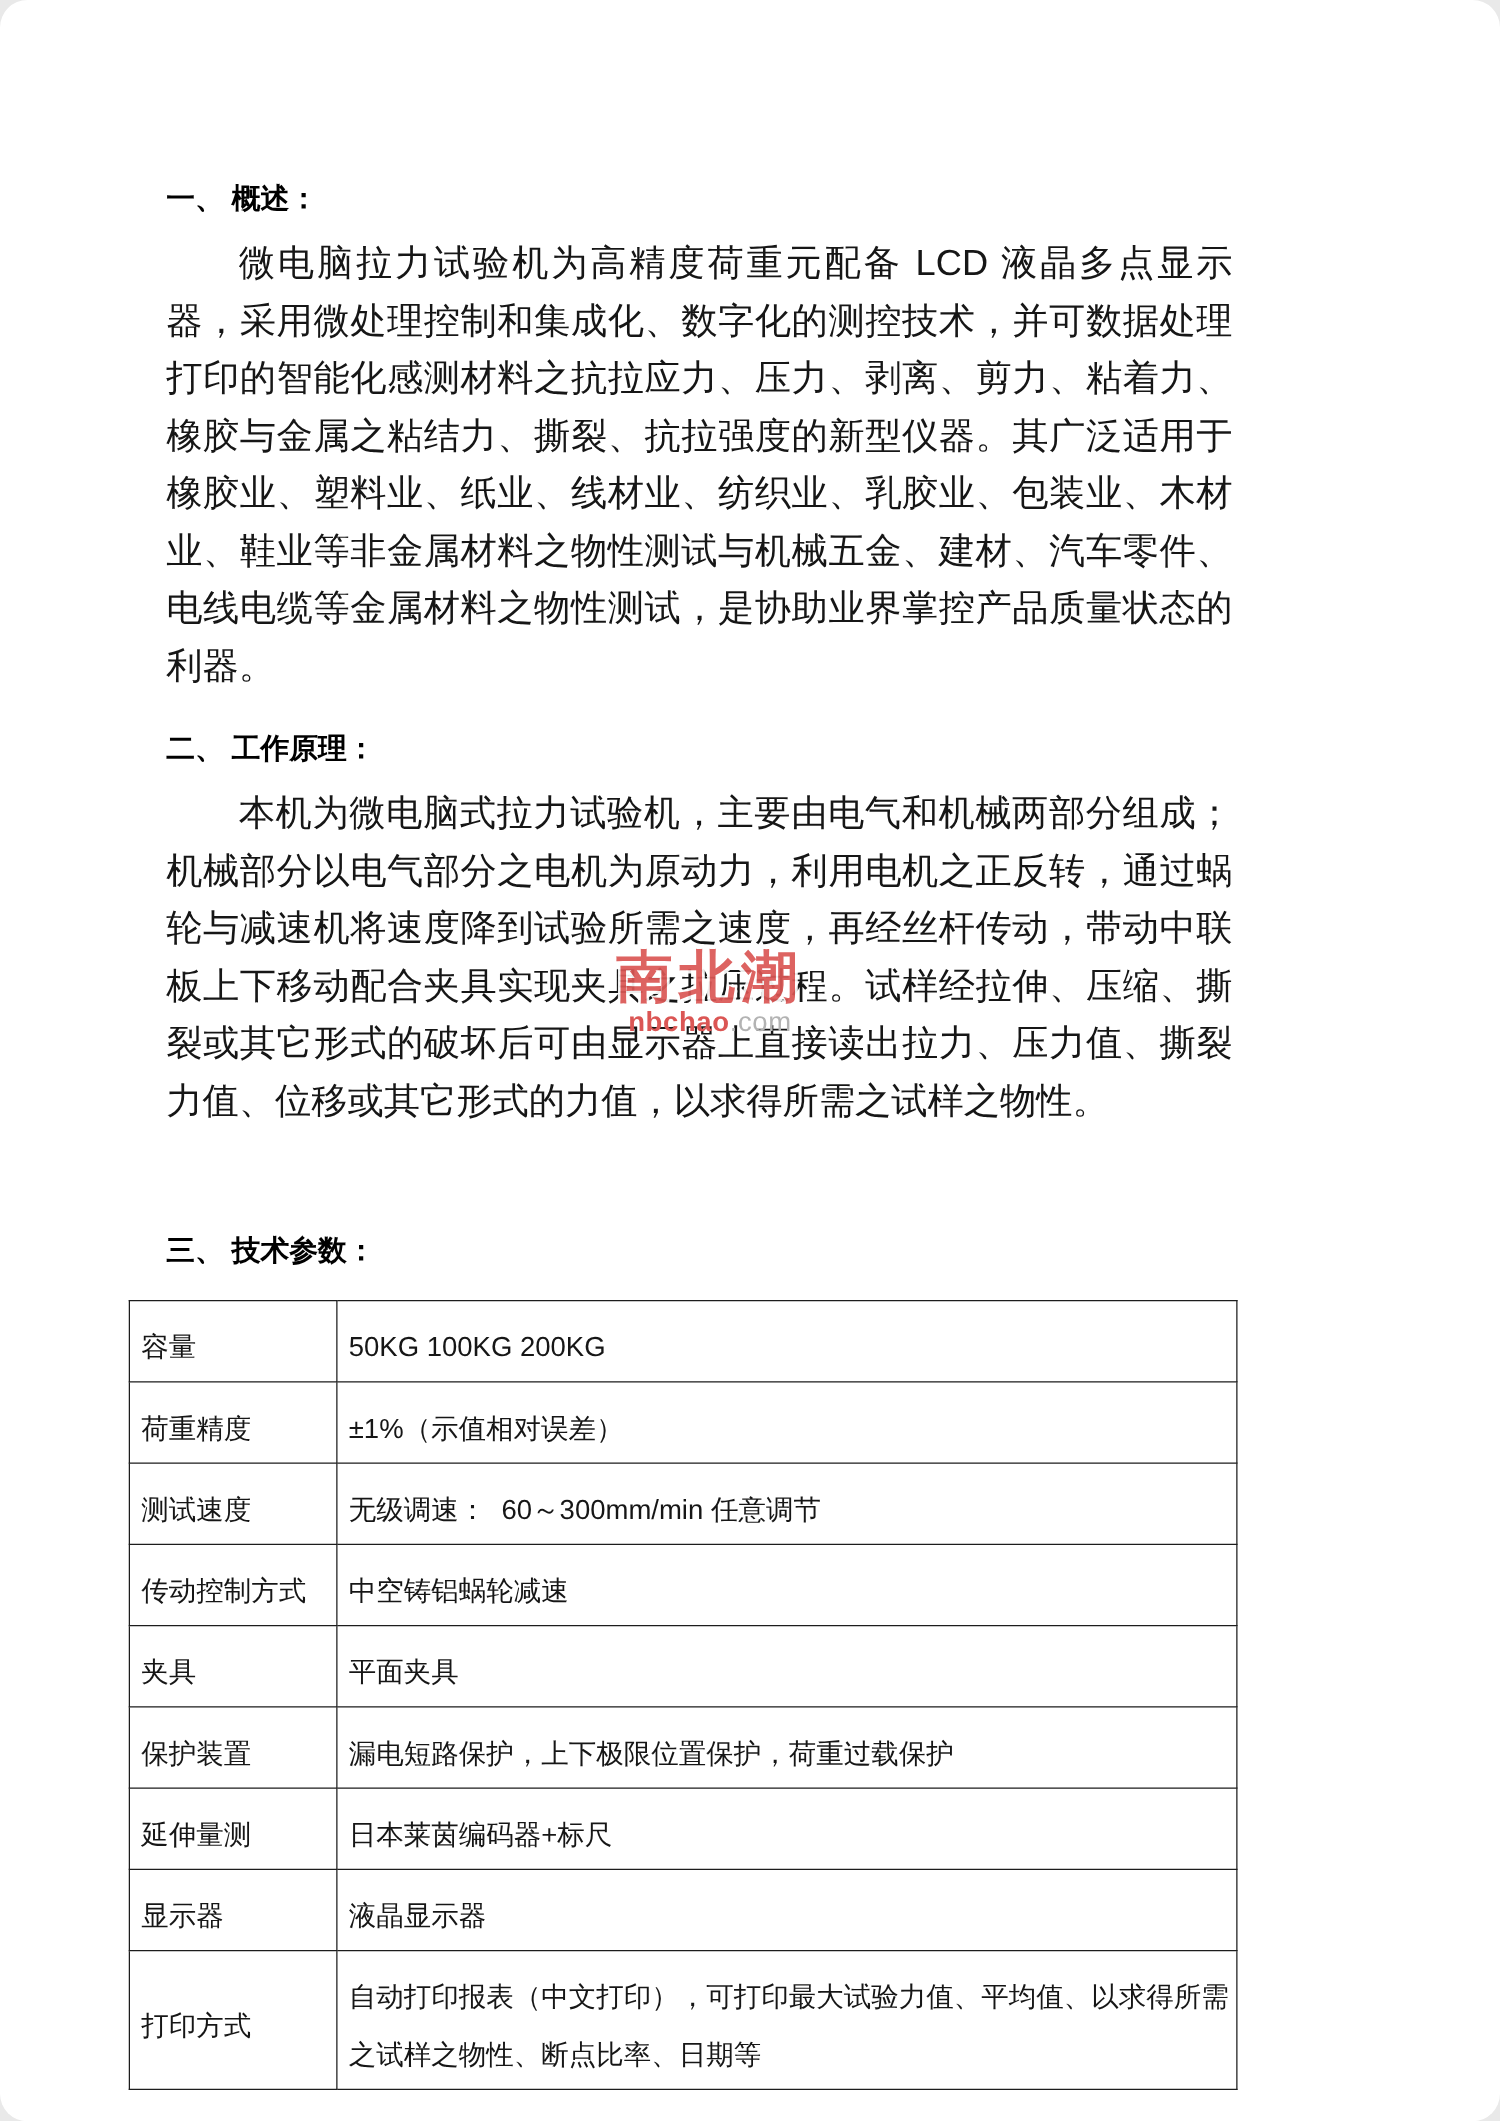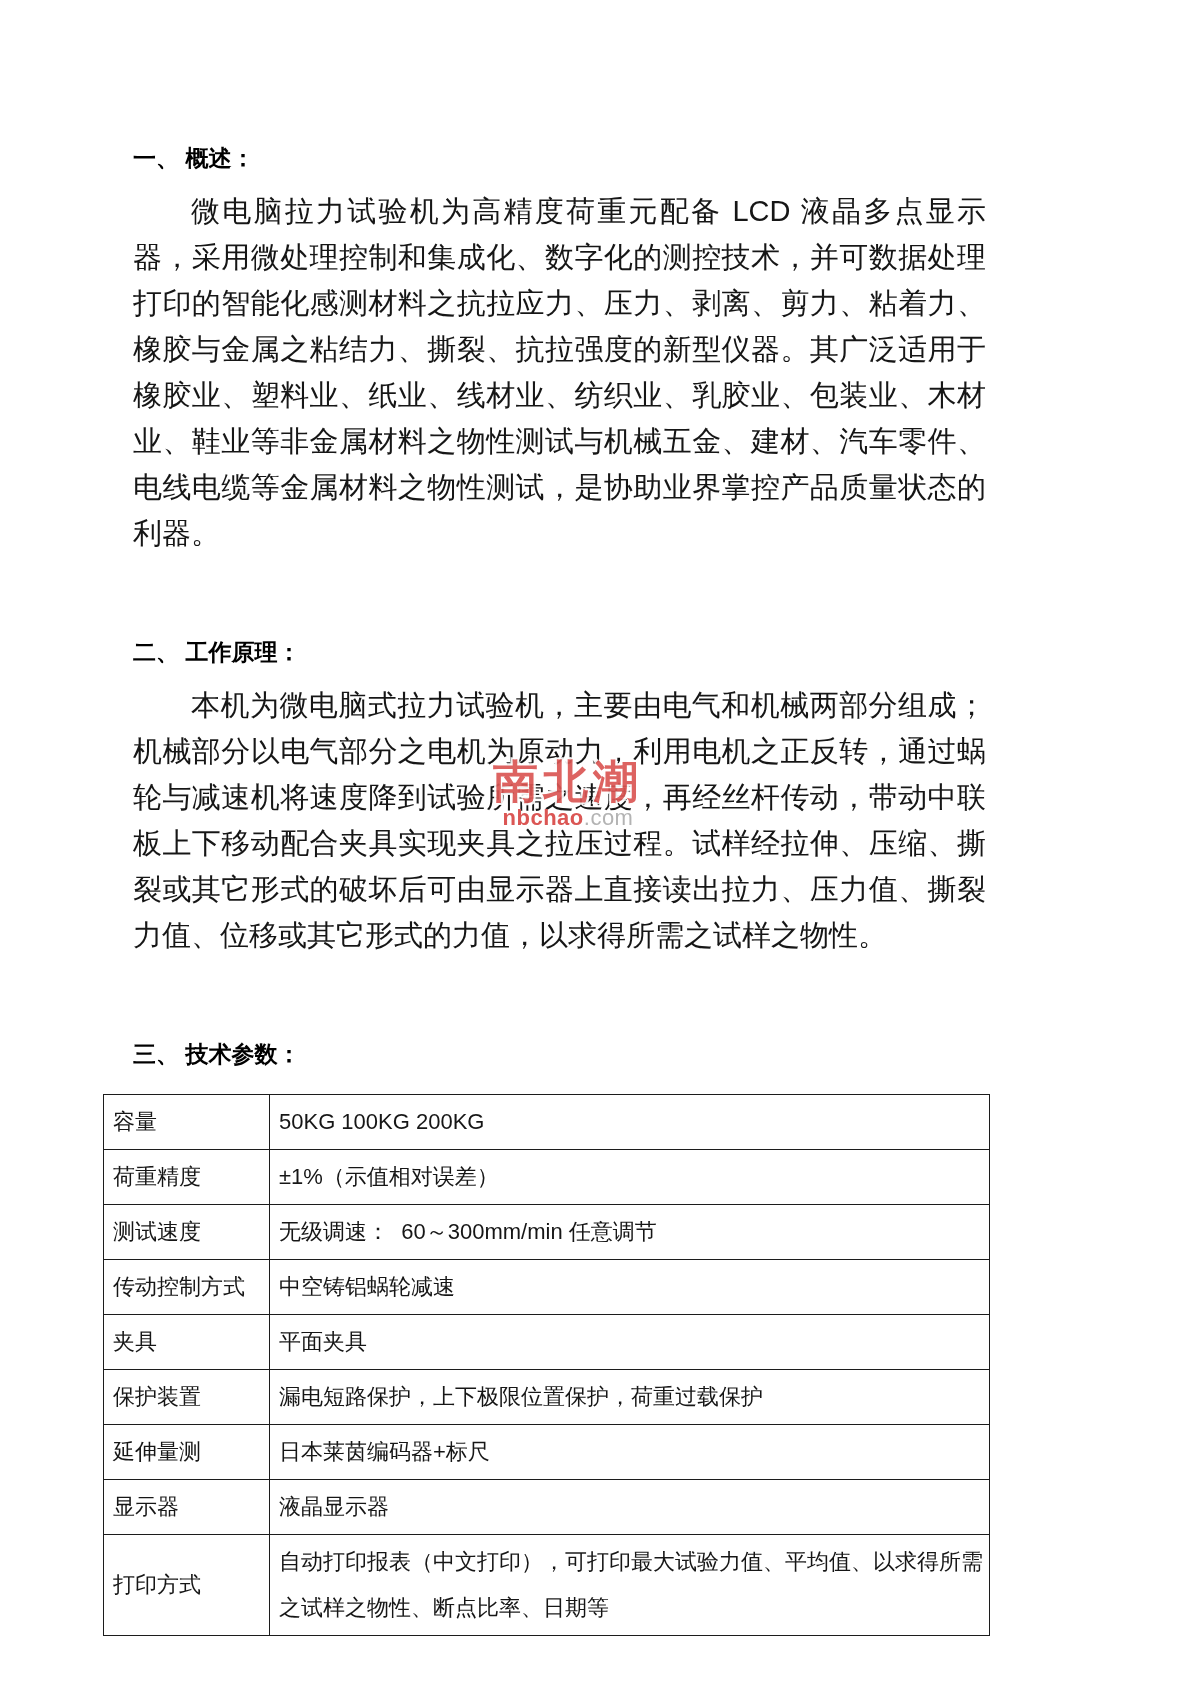--- a/index.html
+++ b/index.html
@@ -5,56 +5,57 @@
   html, body { margin: 0; padding: 0; background: #e9e9e9; }
   .page {
     position: relative;
     width: 1200px;
     height: 1697px;
     margin: 0 auto;
     background: #ffffff;
     font-family: "Liberation Sans", sans-serif;
     color: #111111;
     overflow: hidden;
+    border-radius: 22px;
   }
   .content {
     position: absolute;
     left: 133px;
     top: 142px;
     width: 853px;
   }
   .sec-heading {
     font-size: 23px;
     font-weight: bold;
     line-height: 32px;
     margin: 0;
     color: #000000;
   }
-  .sec-heading.h2-gap { margin-top: 80px; }
+  .sec-heading.h2-gap { margin-top: 26px; }
   .sec-heading.h3-gap { margin-top: 80px; }
   .para {
     font-size: 29px;
     line-height: 46px;
     text-align: justify;
     text-indent: 2em;
     margin: 14px 0 0 0;
     color: #161616;
   }
   table.params {
     margin-top: 24px;
     margin-left: -30px;
     width: 887px;
     border-collapse: collapse;
     table-layout: fixed;
   }
   table.params td {
     border: 1px solid #1c1c1c;
     font-size: 22px;
     line-height: 46px;
-    padding: 4px 6px 4px 9px;
+    padding: 14px 6px 4px 9px;
     vertical-align: middle;
     color: #161616;
   }
   td.label-cell { width: 150px; }
   td.value-cell { white-space: pre-wrap; }
   .watermark {
     position: absolute;
     left: 468px;
     top: 758px;
     width: 200px;

